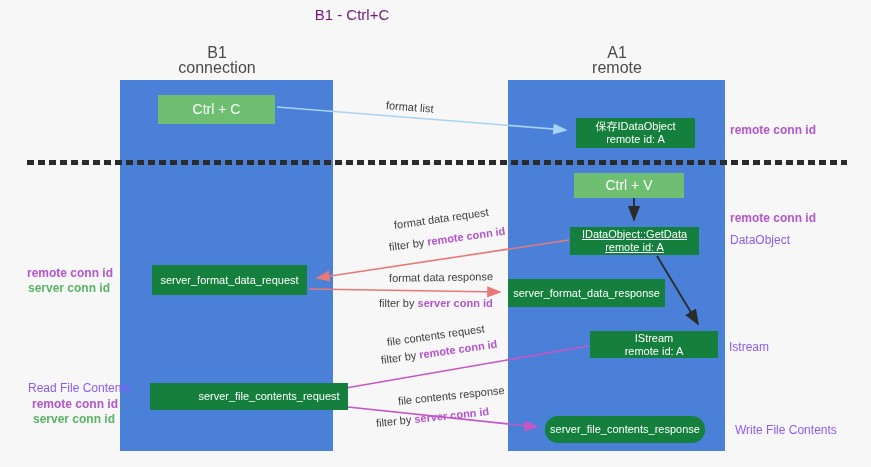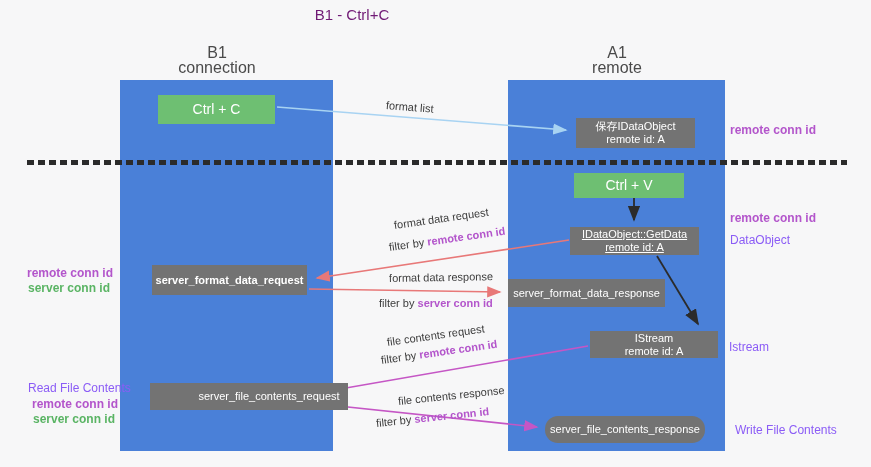--- a/index.html
+++ b/index.html
@@ -33,21 +33,21 @@
     z-index:3;
   }
   svg.arrows{position:absolute;left:0;top:0;z-index:4;}
   .node{
     position:absolute;z-index:5;
     display:flex;flex-direction:column;align-items:center;justify-content:center;
     color:#fff;text-align:center;font-size:11px;line-height:13px;
   }
   .node.big{font-size:14px;}
   .green{background:#6ebf72;}
-  .orange{background:#737373;}
+  .orange{background:#15803d;}
   .lbl{
     position:absolute;z-index:6;white-space:nowrap;
     font-size:12px;color:#8b5cf6;
   }
   .purple{color:#b355cb;font-weight:bold;}
   .greentxt{color:#5ab464;font-weight:bold;}
   .note{
     position:absolute;z-index:6;white-space:nowrap;
     font-size:11px;color:#3d3d3d;transform-origin:left center;
   }
@@ -110,21 +110,21 @@
 
   <div class="node green big" style="left:574px;top:173px;width:110px;height:25px;">
     <span>Ctrl + V</span>
   </div>
 
   <div class="node orange" style="left:570px;top:227px;width:129px;height:28px;text-decoration:underline;">
     <span>IDataObject::GetData</span>
     <span>remote id: A</span>
   </div>
 
-  <div class="node orange" style="left:152px;top:265px;width:155px;height:30px;font-weight:bold;">
+  <div class="node orange" style="left:152px;top:265px;width:155px;height:30px;">
     <span>server_format_data_request</span>
   </div>
 
   <div class="node orange" style="left:508px;top:279px;width:157px;height:28px;">
     <span>server_format_data_response</span>
   </div>
 
   <div class="node orange" style="left:590px;top:331px;width:128px;height:27px;">
     <span>IStream</span>
     <span>remote id: A</span>

